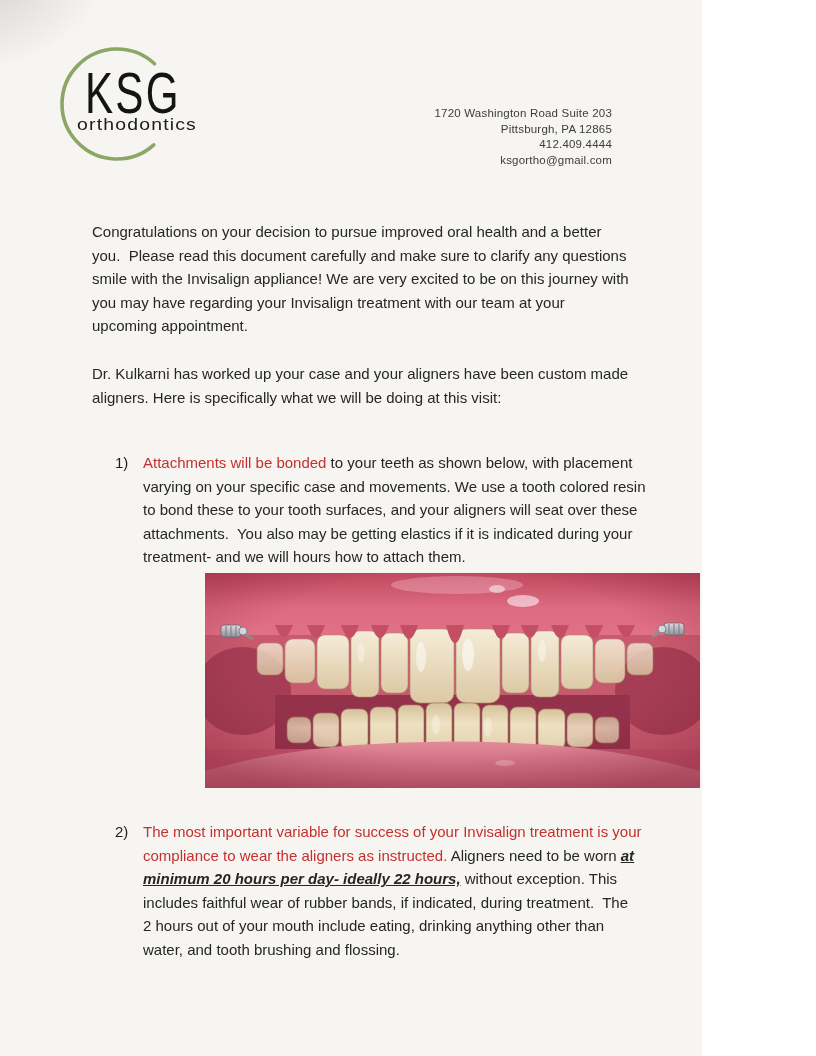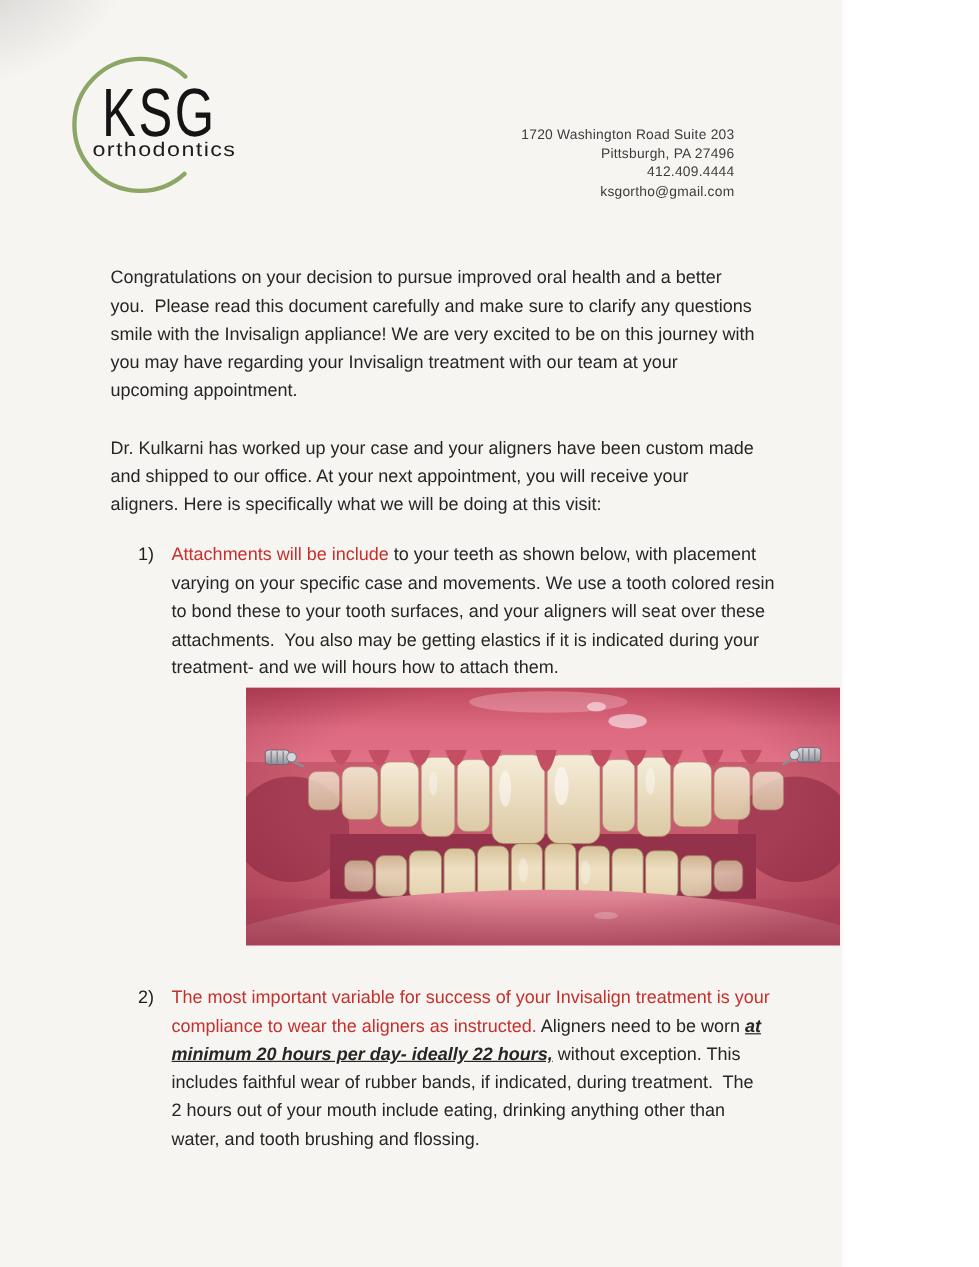--- a/index.html
+++ b/index.html
@@ -46,43 +46,42 @@
 <div class="page">
 
   <svg class="logo" viewBox="0 0 160 125" aria-hidden="true">
     <path d="M 99.5 21.8 A 55 55 0 1 0 98.8 102.9" fill="none" stroke-width="3.6" stroke-linecap="round" stroke="#8BA665"></path>
     <text class="logo-brand" transform="translate(30,71) scale(0.74 1)" font-size="57" letter-spacing="3" fill="#141414">KSG</text>
     <text x="22" y="88" font-size="16.5" letter-spacing="1" textLength="120" lengthAdjust="spacingAndGlyphs" fill="#1c1c1c">orthodontics</text>
   </svg>
 
   <div class="contact">
       <div class="ln"><span>1720 Washington Road Suite 203</span></div>
-      <div class="ln"><span>Pittsburgh, PA 27496</span></div>
+      <div class="ln"><span>Pittsburgh, PA 12865</span></div>
       <div class="ln"><span>412.409.4444</span></div>
       <div class="ln"><span>ksgortho@gmail.com</span></div>
     </div>
 
   <div class="para p-intro bodytext">
       <div class="ln"><span>Congratulations on your decision to pursue improved oral health and a better</span></div>
       <div class="ln"><span>you.  Please read this document carefully and make sure to clarify any questions</span></div>
       <div class="ln"><span>smile with the Invisalign appliance! We are very excited to be on this journey with</span></div>
       <div class="ln"><span>you may have regarding your Invisalign treatment with our team at your</span></div>
       <div class="ln"><span>upcoming appointment.</span></div>
     </div>
 
   <div class="para p-case bodytext">
       <div class="ln"><span>Dr. Kulkarni has worked up your case and your aligners have been custom made</span></div>
-      <div class="ln"><span>and shipped to our office. At your next appointment, you will receive your</span></div>
       <div class="ln"><span>aligners. Here is specifically what we will be doing at this visit:</span></div>
     </div>
 
   <div class="list-item li-1 bodytext">
     <span class="list-num">1)</span>
     <div>
-        <div class="ln"><span class="seg-red">Attachments will be include</span><span> to your teeth as shown below, with placement</span></div>
+        <div class="ln"><span class="seg-red">Attachments will be bonded</span><span> to your teeth as shown below, with placement</span></div>
         <div class="ln"><span>varying on your specific case and movements. We use a tooth colored resin</span></div>
         <div class="ln"><span>to bond these to your tooth surfaces, and your aligners will seat over these</span></div>
         <div class="ln"><span>attachments.  You also may be getting elastics if it is indicated during your</span></div>
         <div class="ln"><span>treatment- and we will hours how to attach them.</span></div>
       </div>
   </div>
 
   <svg class="photo" viewBox="0 0 495 215" preserveAspectRatio="none">
     <defs>
       <linearGradient id="gumTop" x1="0" y1="0" x2="0" y2="1">

